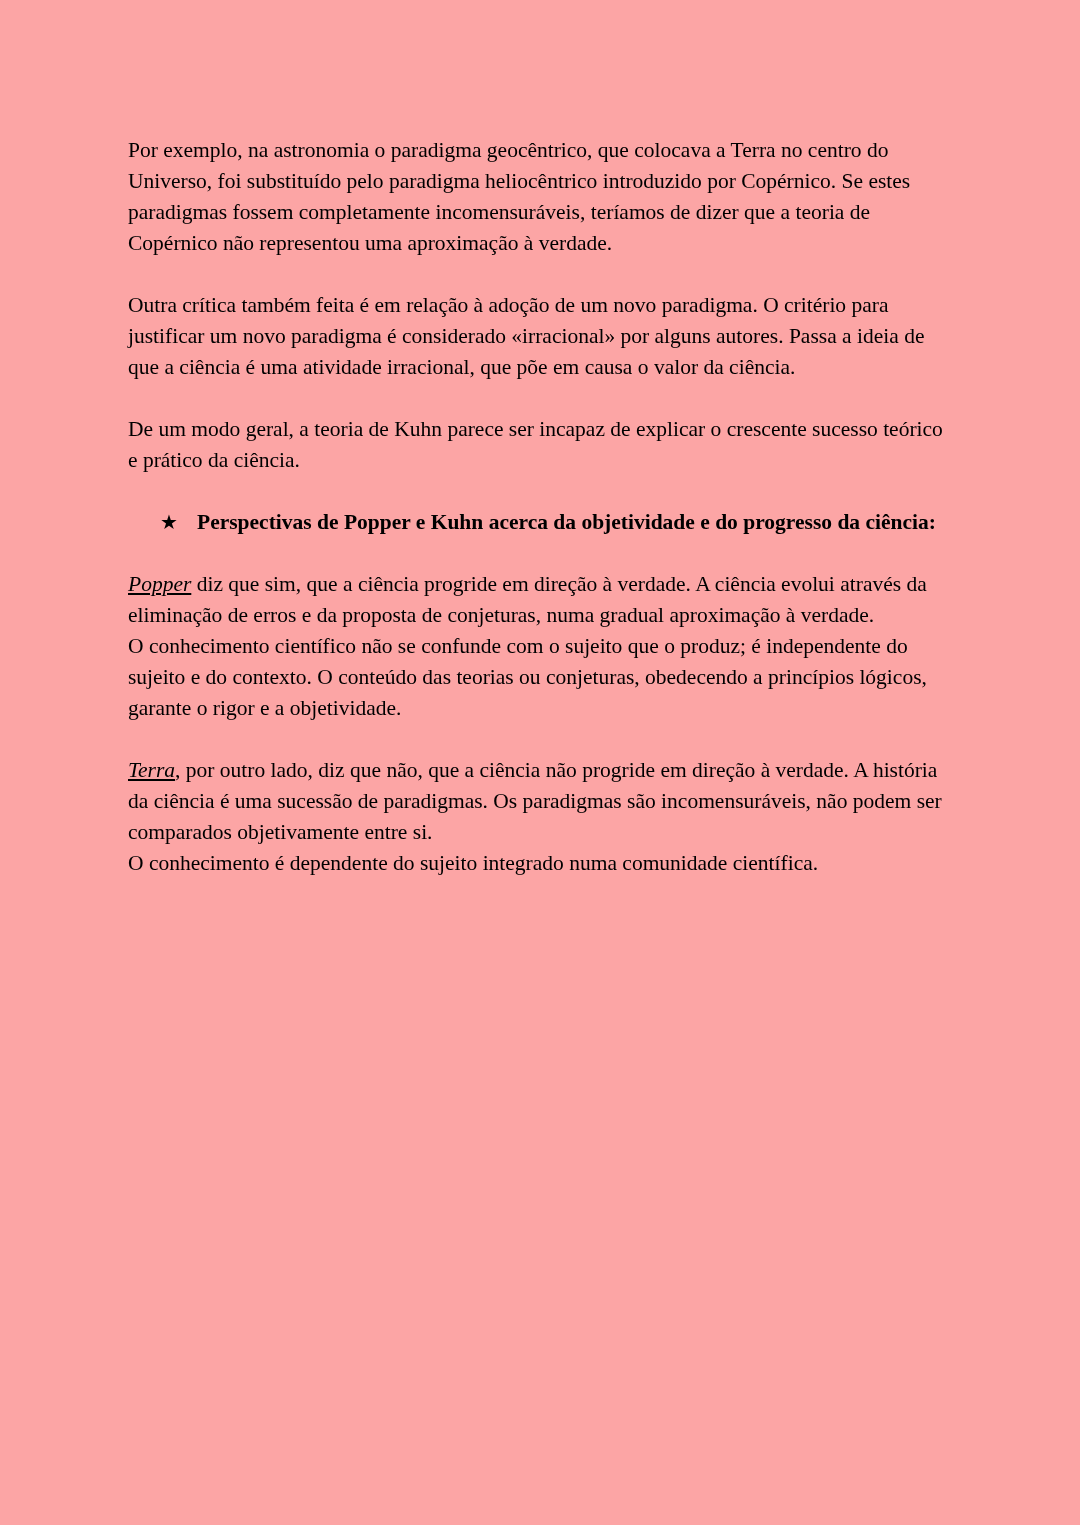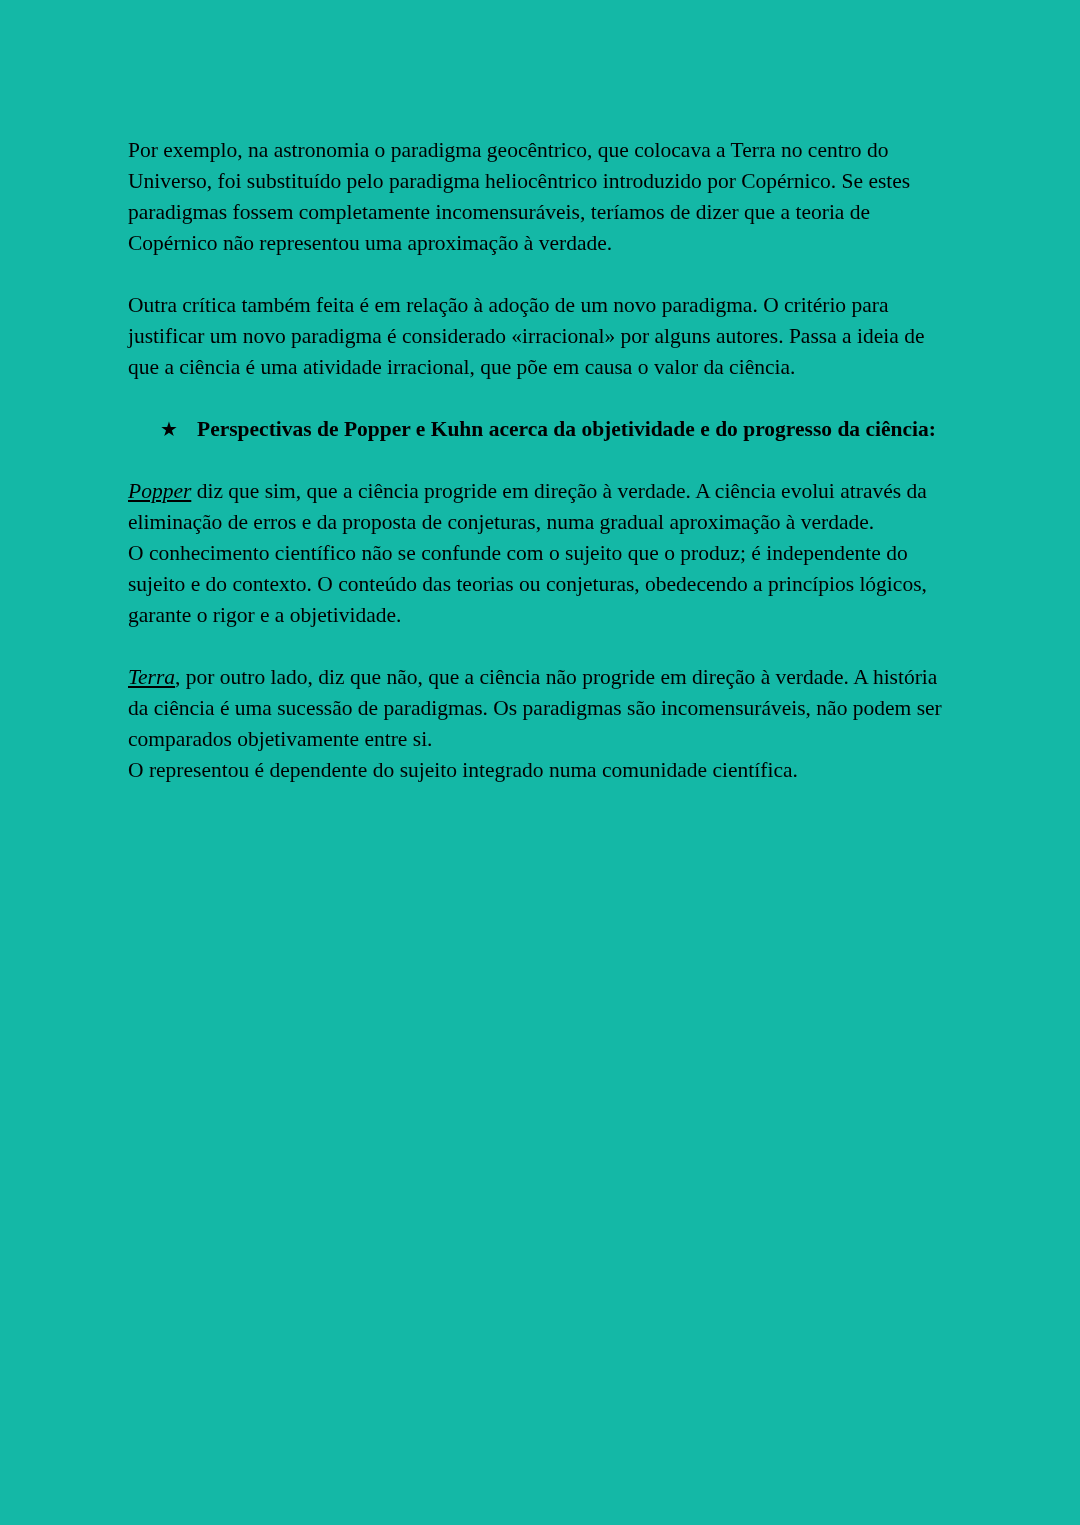--- a/index.html
+++ b/index.html
@@ -4,21 +4,21 @@
 <style>
   html, body {
     margin: 0;
     padding: 0;
     background: #ffffff;
   }
   .page {
     position: relative;
     width: 1080px;
     height: 1525px;
-    background: #14b8a6;
+    background: #fca5a5;
     color: #000000;
     font-family: "Liberation Serif", "DejaVu Serif", serif;
     font-size: 21.5px;
     line-height: 31px;
     overflow: hidden;
     box-sizing: border-box;
     padding: 135px 133px 0 128px;
   }
   .page p {
     margin: 0 0 31px 0;
@@ -44,23 +44,24 @@
 </style>
 </head>
 <body>
 
 <div class="page">
 
   <p>Por exemplo, na astronomia o paradigma geocêntrico, que colocava a Terra no centro do Universo, foi substituído pelo paradigma heliocêntrico introduzido por Copérnico. Se estes paradigmas fossem completamente incomensuráveis, teríamos de dizer que a teoria de Copérnico não representou uma aproximação à verdade.</p>
 
   <p>Outra crítica também feita é em relação à adoção de um novo paradigma. O critério para justificar um novo paradigma é considerado «irracional» por alguns autores. Passa a ideia de que a ciência é uma atividade irracional, que põe em causa o valor da ciência.</p>
 
+  <p>De um modo geral, a teoria de Kuhn parece ser incapaz de explicar o crescente sucesso teórico e prático da ciência.</p>
 
   <div class="heading-row">
     <span class="star-bullet">★</span>
     <span class="heading-text">Perspectivas de Popper e Kuhn acerca da objetividade e do progresso da ciência:</span>
   </div>
 
   <p><span class="underline">Popper</span><span> diz que sim, que a ciência progride em direção à verdade. A ciência evolui através da eliminação de erros e da proposta de conjeturas, numa gradual aproximação à verdade.</span><br><span>O conhecimento científico não se confunde com o sujeito que o produz; é independente do sujeito e do contexto. O conteúdo das teorias ou conjeturas, obedecendo a princípios lógicos, garante o rigor e a objetividade.</span></p>
 
-  <p><span class="underline">Terra</span><span>, por outro lado, diz que não, que a ciência não progride em direção à verdade. A história da ciência é uma sucessão de paradigmas. Os paradigmas são incomensuráveis, não podem ser comparados objetivamente entre si.</span><br><span>O representou é dependente do sujeito integrado numa comunidade científica.</span></p>
+  <p><span class="underline">Terra</span><span>, por outro lado, diz que não, que a ciência não progride em direção à verdade. A história da ciência é uma sucessão de paradigmas. Os paradigmas são incomensuráveis, não podem ser comparados objetivamente entre si.</span><br><span>O conhecimento é dependente do sujeito integrado numa comunidade científica.</span></p>
 
 </div>
 
 </body></html>

